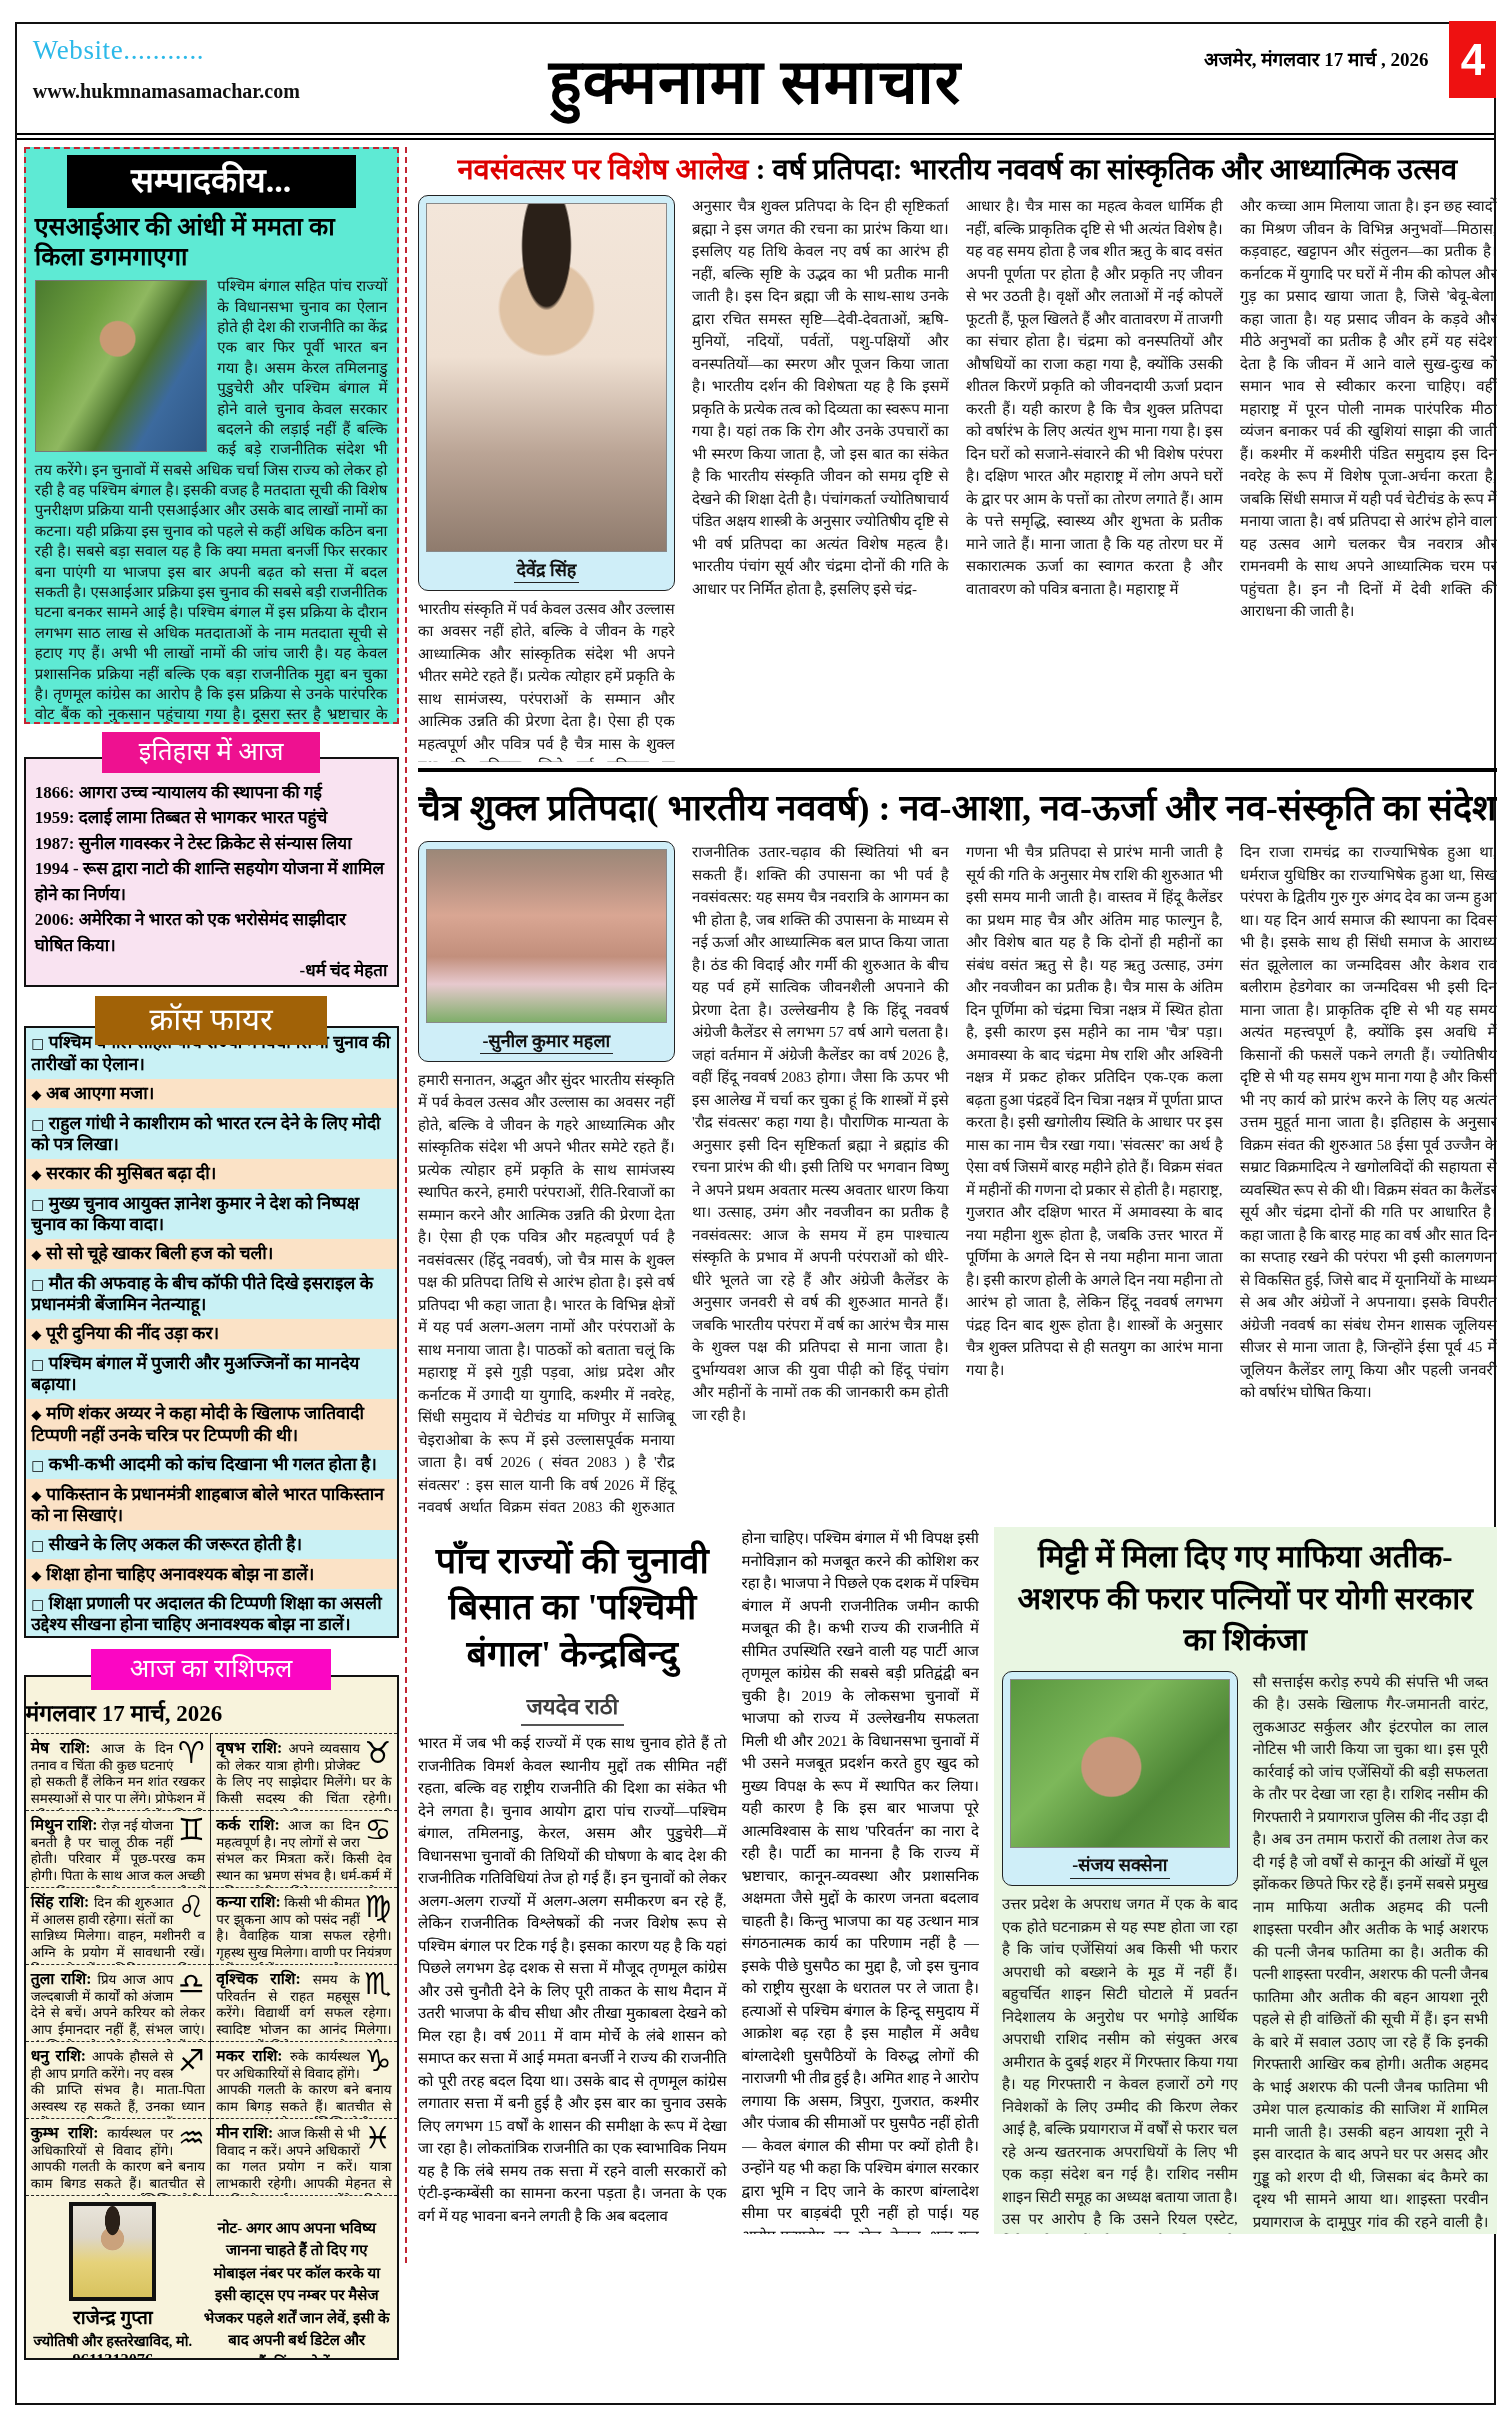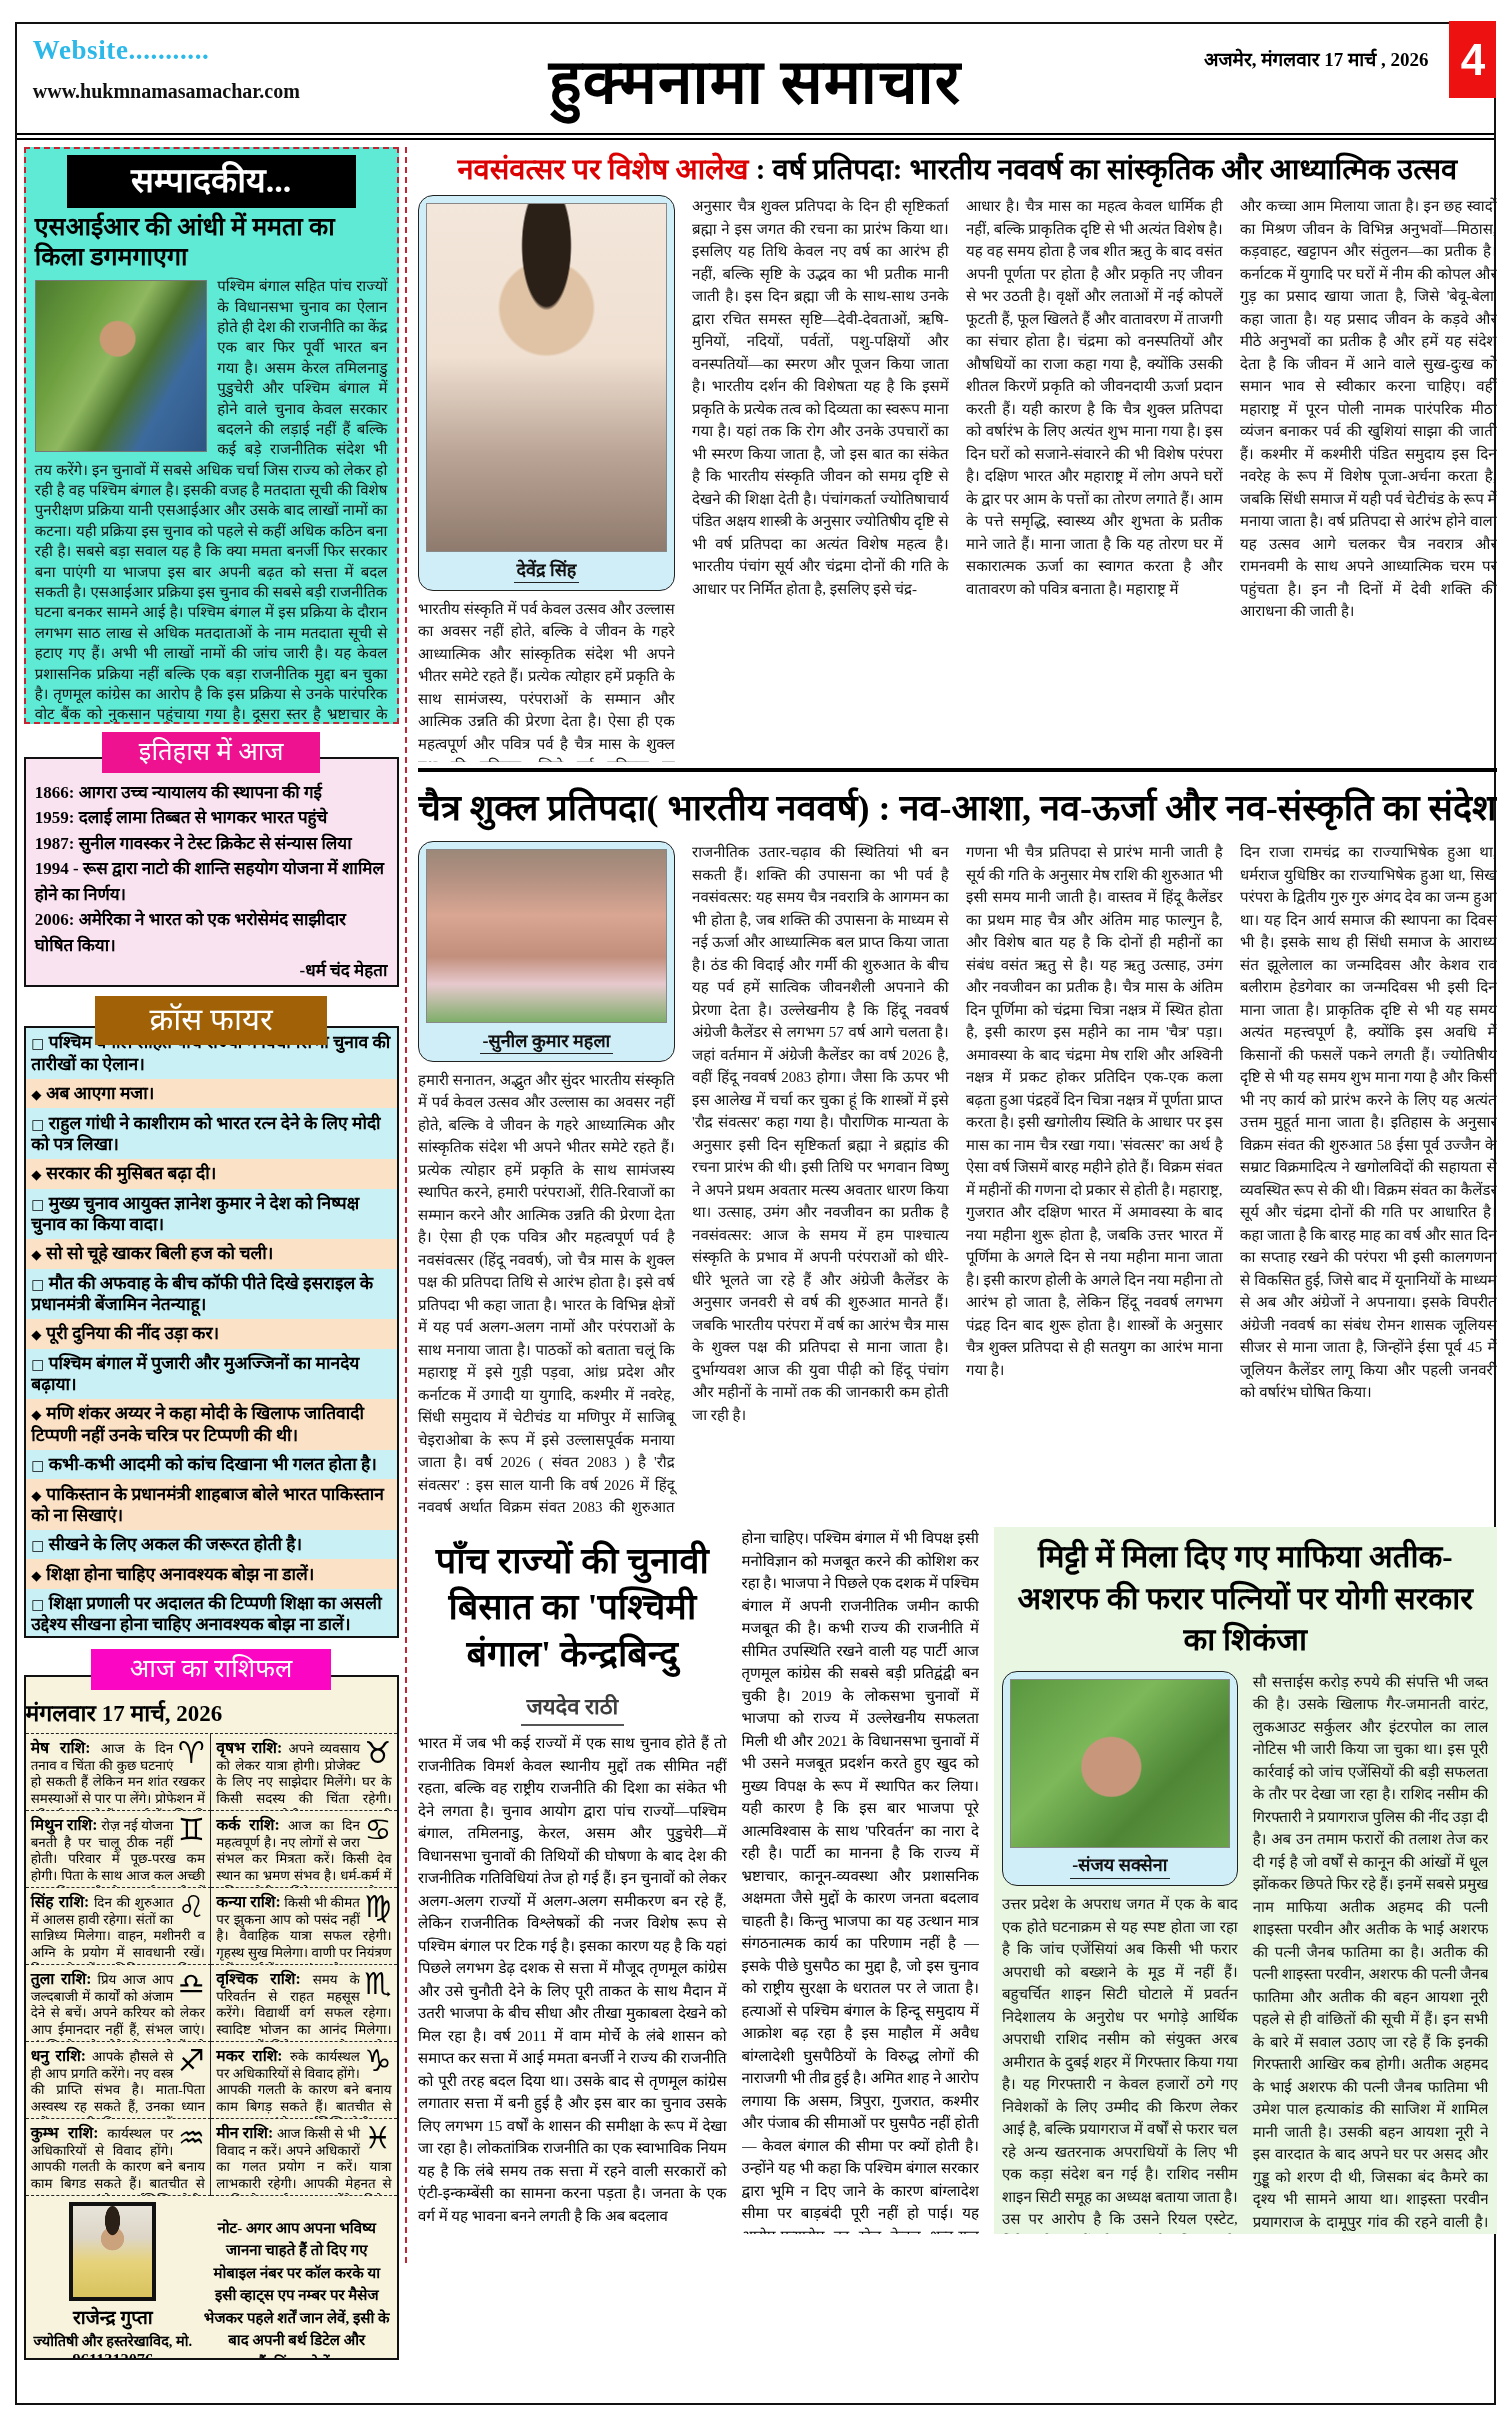--- a/index.html
+++ b/index.html
@@ -2,21 +2,21 @@
 <html style="font-size:9.3px"><head>
 <meta charset="utf-8">
 <style>
   * { margin:0; padding:0; box-sizing:border-box; }
   body { font-family:"Liberation Serif", serif; background:#fff; }
   .page { width:1510px; height:2413px; position:relative; background:#fff; overflow:hidden; }
   .frame { position:absolute; left:14.5px; right:14.5px; top:22px; bottom:8.1px; border:2.9px solid #111; background:#fff; }
   
   .masthead { height:116px; position:relative; border-bottom:7.6px double #000; }
   .site { position:absolute; left:16.3px; top:10.5px; }
-  .site-label { color:#2cb9e9; font-size:27px; font-weight:bold; letter-spacing:0.6px; }
+  .site-label { color:#2cb9e9; font-size:27px; font-weight:normal; letter-spacing:0.6px; }
   .site-url { font-size:20px; font-weight:bold; color:#111; margin-top:14px; }
   .mast-title { text-align:center; font-size:62px; font-weight:bold; padding-top:12.8px; letter-spacing:1.2px; color:#000; }
   .mast-date { position:absolute; right:65px; top:22px; font-size:19px; font-weight:bold; }
   .page-num { position:absolute; right:-2.9px; top:-2.9px; width:47px; height:77px; background:#ee1111; color:#fff; font-size:44px; font-weight:bold; display:flex; align-items:center; justify-content:center; font-family:"Liberation Sans",sans-serif; }
   
   .content { display:flex; height:2123px; padding:7px 5.8px 0 7px; }
   .left-col { width:381px; flex:none; padding-right:5.8px; }
   .main-col { flex:1; border-left:2.3px dashed #c22533; padding-left:11.6px; }
   
   .editorial { border:2.3px dashed #c22533; background:#5eead4; padding:5.8px 9.3px; height:577px; overflow:hidden; }
@@ -59,21 +59,21 @@
   .ho-astro-name { font-size:19px; font-weight:bold; margin-top:3.5px; }
   .ho-astro-role { font-size:14.5px; font-weight:bold; }
   .ho-astro-phone { font-size:16.3px; font-weight:bold; }
   .ho-note { flex:1; font-size:15px; font-weight:bold; line-height:1.5; text-align:center; padding-top:15px; }
   
   .art1-head { text-align:center; font-weight:bold; font-size:29px; line-height:1.15; padding:5.8px 0 9.3px; white-space:nowrap; overflow:hidden; }
   .kicker { color:#dd0000; }
   .art-cols { display:flex; gap:17.4px; overflow:hidden; }
   .cols1 { height:567px; }
   .col { flex:1; font-size:15px; line-height:1.5; text-align:justify; color:#111; }
-  .photo-frame { border:1.7px solid #222; border-radius:15px; background:#cfeef8; padding:7px 7px 2.3px; margin-bottom:7px; }
+  .photo-frame { border:1.7px solid #222; border-radius:10px; background:#cfeef8; padding:7px 7px 2.3px; margin-bottom:7px; }
   .photo1 { height:349px; border:0.6px solid #888;
     background: radial-gradient(ellipse at 50% 12%, #2a2018 0 14%, rgba(0,0,0,0) 15%),
       radial-gradient(circle at 50% 30%, #e0c3a5 0 17%, rgba(0,0,0,0) 18%),
       linear-gradient(180deg,#f3e6da 0%,#efe0d2 44%,#baa495 72%,#8f7b6d 100%); }
   .p-cap { text-align:center; font-weight:bold; font-size:18px; padding:4.7px 0 3.5px; }
   .p-cap span { border-bottom:1.7px solid #222; padding:0 2.3px 2.3px; }
   .rule-mid { border-top:4.1px solid #000; margin:5.8px 0 0; }
   .art2-head { text-align:center; font-weight:bold; font-size:36px; padding:9.3px 0 10.5px; white-space:nowrap; overflow:hidden; }
   .cols2 { height:678px; }
   .photo2 { height:174px; border:0.6px solid #888;

